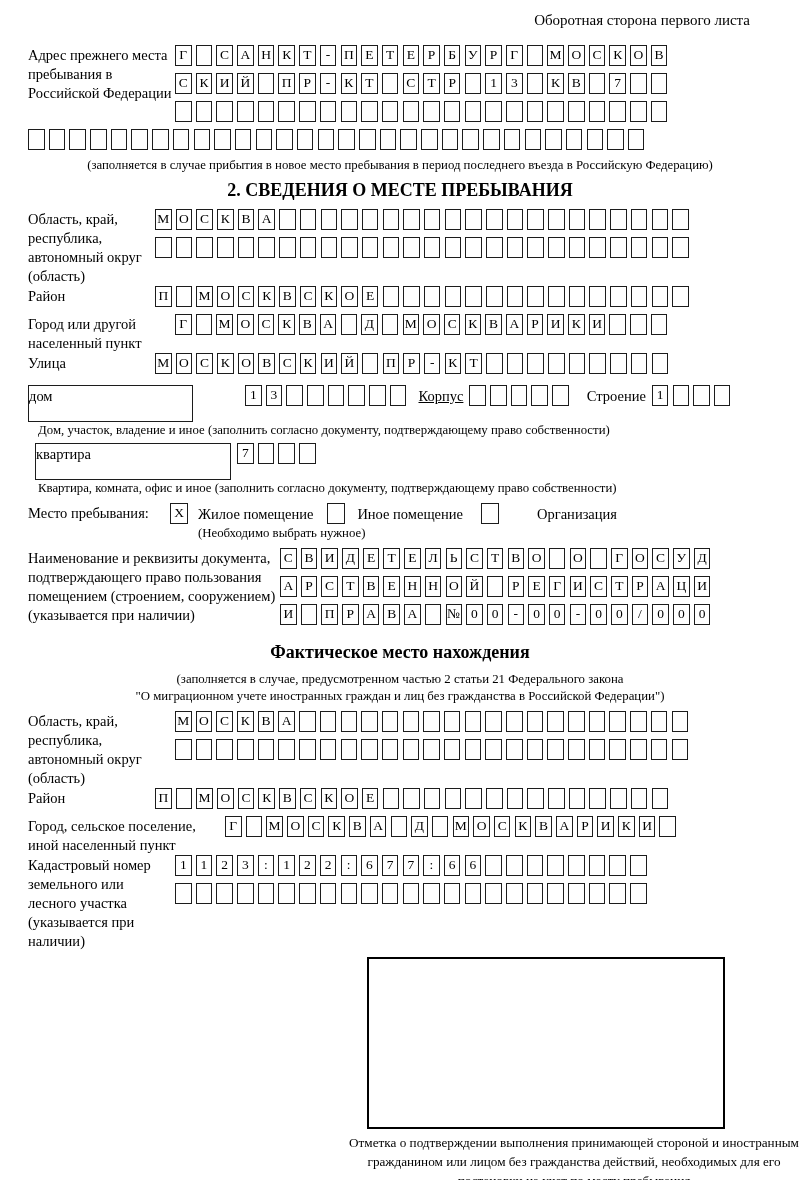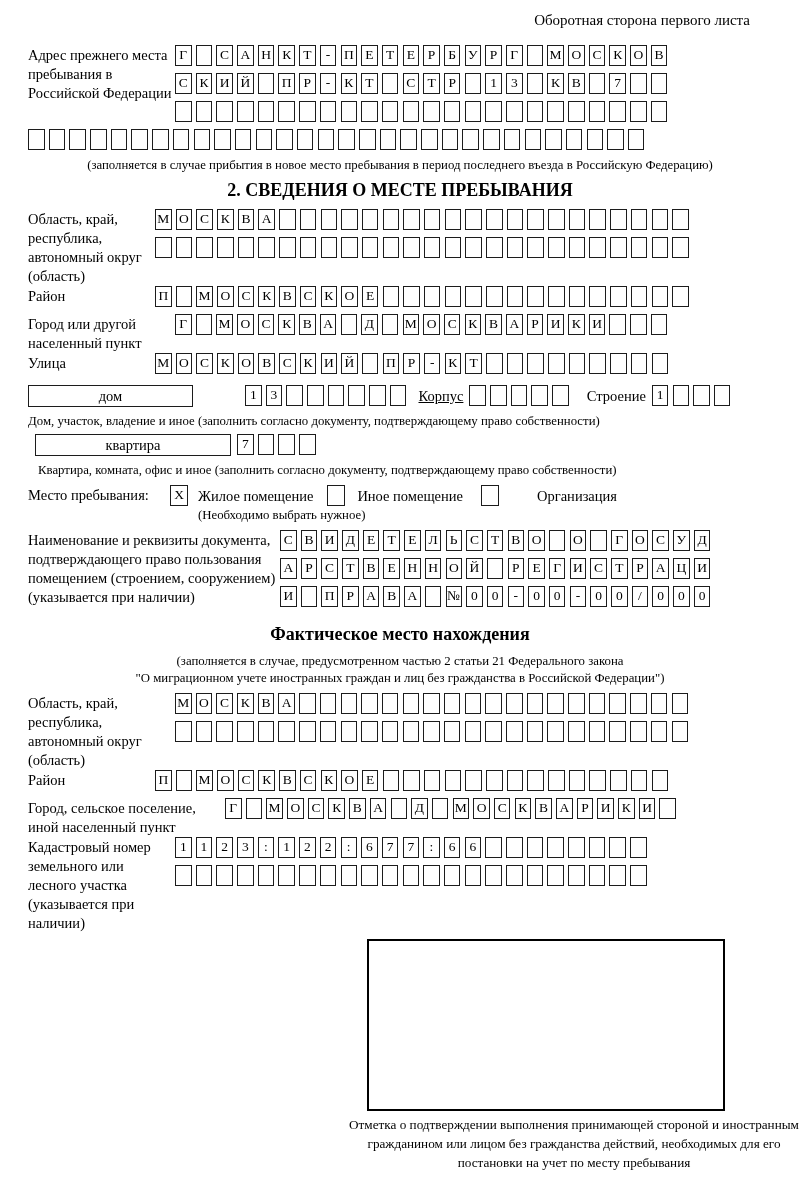--- a/index.html
+++ b/index.html
@@ -31,21 +31,21 @@
     display:inline-block; width:18px; height:21px;
     border:1.6px solid #1c1c1c; text-align:center;
     font-size:13.5px; line-height:18px; vertical-align:top; flex:none;
   }
 
   .note  { font-size:12.8px; line-height:17px; }
   .note.center { text-align:center; }
   .title { font-weight:bold; font-size:18px; text-align:center; margin:6px 0 8px 0; }
 
   .labelbox {
-    border:1.6px solid #1c1c1c; height:22px; text-align:center;
+    border:1.6px solid #1c1c1c; height:37px; text-align:left;
     font-size:14.5px; line-height:20px; flex:none;
   }
   .inl-lbl { font-size:14.5px; line-height:22px; flex:none; }
 
   .stamp-box { border:2px solid #000; width:358px; height:172px; margin-left:339px; }
   .stamp-caption {
     width:452px; margin-left:320px; margin-top:4px;
     text-align:center; font-size:13.2px; line-height:19px;
   } .mb4{margin-bottom:4px;} .mb6{margin-bottom:6px;}
   .mt4{margin-top:4px;} .mt6{margin-top:6px;} .mt10{margin-top:10px;} .mt16{margin-top:16px;font-family:Liberation Serif, serif;}
@@ -94,21 +94,21 @@
   </div>
 
   <div class="frow mt4">
     <div class="labelbox" style="width:165px;">дом</div>
     <div class="boxrow" style="margin-left:6px;padding-left:46px;"><span class="cb">1</span><span class="cb">3</span><span class="cb"></span><span class="cb"></span><span class="cb"></span><span class="cb"></span><span class="cb"></span><span class="cb"></span></div>
     <span class="inl-lbl" style="margin:0 6px 0 8px;text-decoration:underline;">Корпус</span>
     <div class="boxrow"><span class="cb"></span><span class="cb"></span><span class="cb"></span><span class="cb"></span><span class="cb"></span></div>
     <span class="inl-lbl" style="margin:0 6px 0 14px;">Строение</span>
     <div class="boxrow"><span class="cb">1</span><span class="cb"></span><span class="cb"></span><span class="cb"></span></div>
   </div>
-  <div class="note mb4" style="">Дом, участок, владение и иное (заполнить согласно документу, подтверждающему право собственности)</div>
+  <div class="note mb4" style="margin-left:10px;">Дом, участок, владение и иное (заполнить согласно документу, подтверждающему право собственности)</div>
 
   <div class="frow">
     <div class="labelbox" style="width:196px; margin-left:7px;">квартира</div>
     <div class="boxrow" style="margin-left:6px;"><span class="cb">7</span><span class="cb"></span><span class="cb"></span><span class="cb"></span></div>
   </div>
   <div class="note mb6" style="margin-left:10px;">Квартира, комната, офис и иное (заполнить согласно документу, подтверждающему право собственности)</div>
 
   <div class="frow">
     <span class="lbl" style="width:142px; flex:none;">Место пребывания:</span>
     <span class="cb2">X</span>

